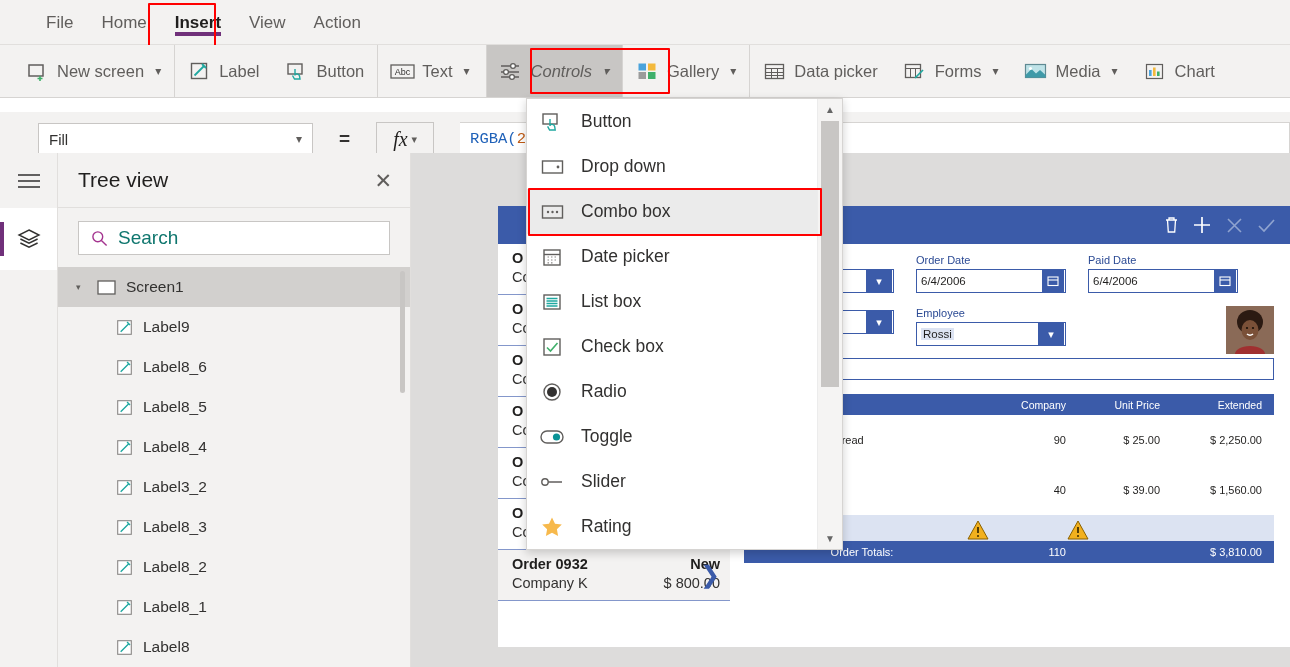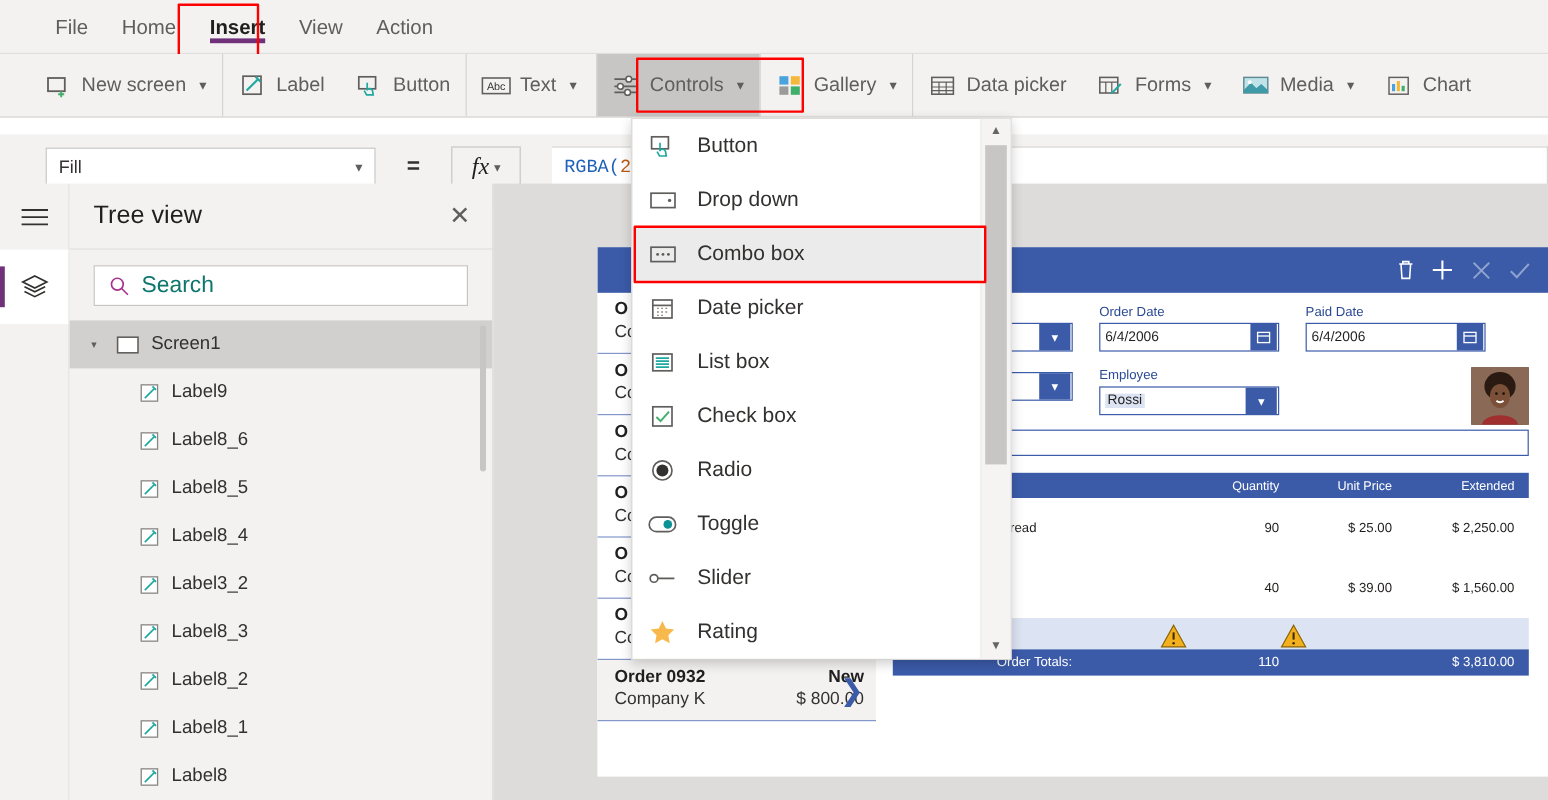--- a/index.html
+++ b/index.html
@@ -259,21 +259,21 @@
       <span>View</span>
     </div>
     <div class="menu-item">
       <span>Action</span>
     </div>
   </div>
   <div class="hl-box" style="left:148px;top:3px;width:68px;height:44px;"></div>
 
   <div class="ribbon">
 
-    <div class="rb" style="padding-left:14px;margin-left:23px;">
+    <div class="rb" style="padding-left:26px;">
       <span class="ic">
         <svg width="21" height="21" viewBox="0 0 21 21">
           <rect x="2" y="4" width="14" height="11" fill="none" stroke="#605e5c" stroke-width="1.5"></rect>
           <path d="M13 15v5M10.5 17.5h5" stroke="#3faf6a" stroke-width="1.6"></path>
         </svg>
       </span>
       <span>New screen</span>
       <span class="chev">▾</span>
     </div>
 
@@ -302,21 +302,21 @@
       <span class="ic">
         <svg width="25" height="17" viewBox="0 0 25 17">
           <rect x="1" y="2" width="23" height="13" fill="none" stroke="#605e5c" stroke-width="1.3"></rect>
           <text x="12.5" y="12" font-family="Liberation Sans, sans-serif" font-size="9" fill="#323130" text-anchor="middle">Abc</text>
         </svg>
       </span>
       <span>Text</span>
       <span class="chev">▾</span>
     </div>
 
-    <div class="rb sep on" style="margin-left:3px;">
+    <div class="rb sep on" style="margin-left:3px;font-style:italic;">
       <span class="ic">
         <svg width="23" height="20" viewBox="0 0 23 20">
           <path d="M2 5h18M2 11h18M2 16h18" stroke="#605e5c" stroke-width="1.4"></path>
           <circle cx="14" cy="5" r="2.4" fill="#fff" stroke="#605e5c" stroke-width="1.3"></circle>
           <circle cx="7" cy="11" r="2.4" fill="#fff" stroke="#605e5c" stroke-width="1.3"></circle>
           <circle cx="13" cy="16" r="2.4" fill="#fff" stroke="#605e5c" stroke-width="1.3"></circle>
         </svg>
       </span>
       <span>Controls</span>
       <span class="chev">▾</span>
@@ -664,21 +664,21 @@
               <circle cx="27" cy="22" r="1.1" fill="#1a1008"></circle>
               <path d="M21 28q3 2.5 6 0" fill="none" stroke="#ffffff" stroke-width="1.6"></path>
             </svg>
           </div>
 
           <div class="wide-field"></div>
 
           <div class="dtbl">
             <div class="dtbl-hd">
               <span class="c-name"></span>
-              <span class="c-qty">Quantity</span>
+              <span class="c-qty">Company</span>
               <span class="c-unit">Unit Price</span>
               <span class="c-ext">Extended</span>
             </div>
             <div class="dtbl-row">
               <span class="c-name">ders Raspberry Spread</span>
               <span class="c-qty">90</span>
               <span class="c-unit">$ 25.00</span>
               <span class="c-ext">$ 2,250.00</span>
             </div>
             <div class="dtbl-row">

